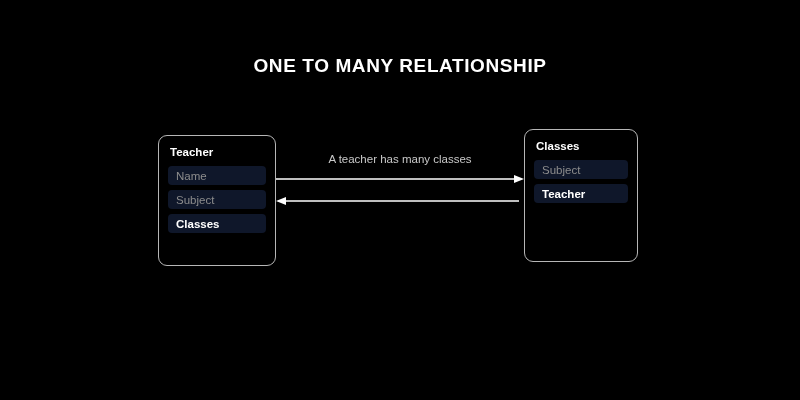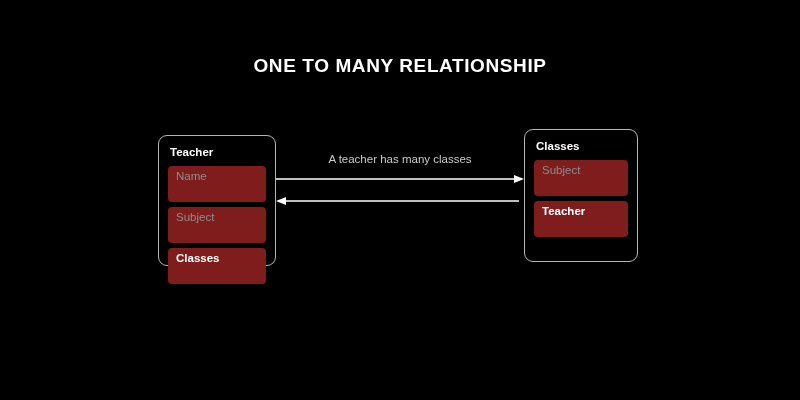--- a/index.html
+++ b/index.html
@@ -67,23 +67,23 @@
   }
 
   .field-list {
     display: flex;
     flex-direction: column;
     gap: 5px;
   }
 
   .field-row {
     box-sizing: border-box;
-    background: #7f1d1d;
+    background: #0f172a;
     border-radius: 4px;
-    height: 36px;
+    height: 19px;
     line-height: 20px;
     padding: 0 8px;
     font-size: 11.5px;
     white-space: nowrap;
     overflow: hidden;
   }
   .field-row.muted {
     color: #8d8d8d;
     font-weight: normal;
   }

